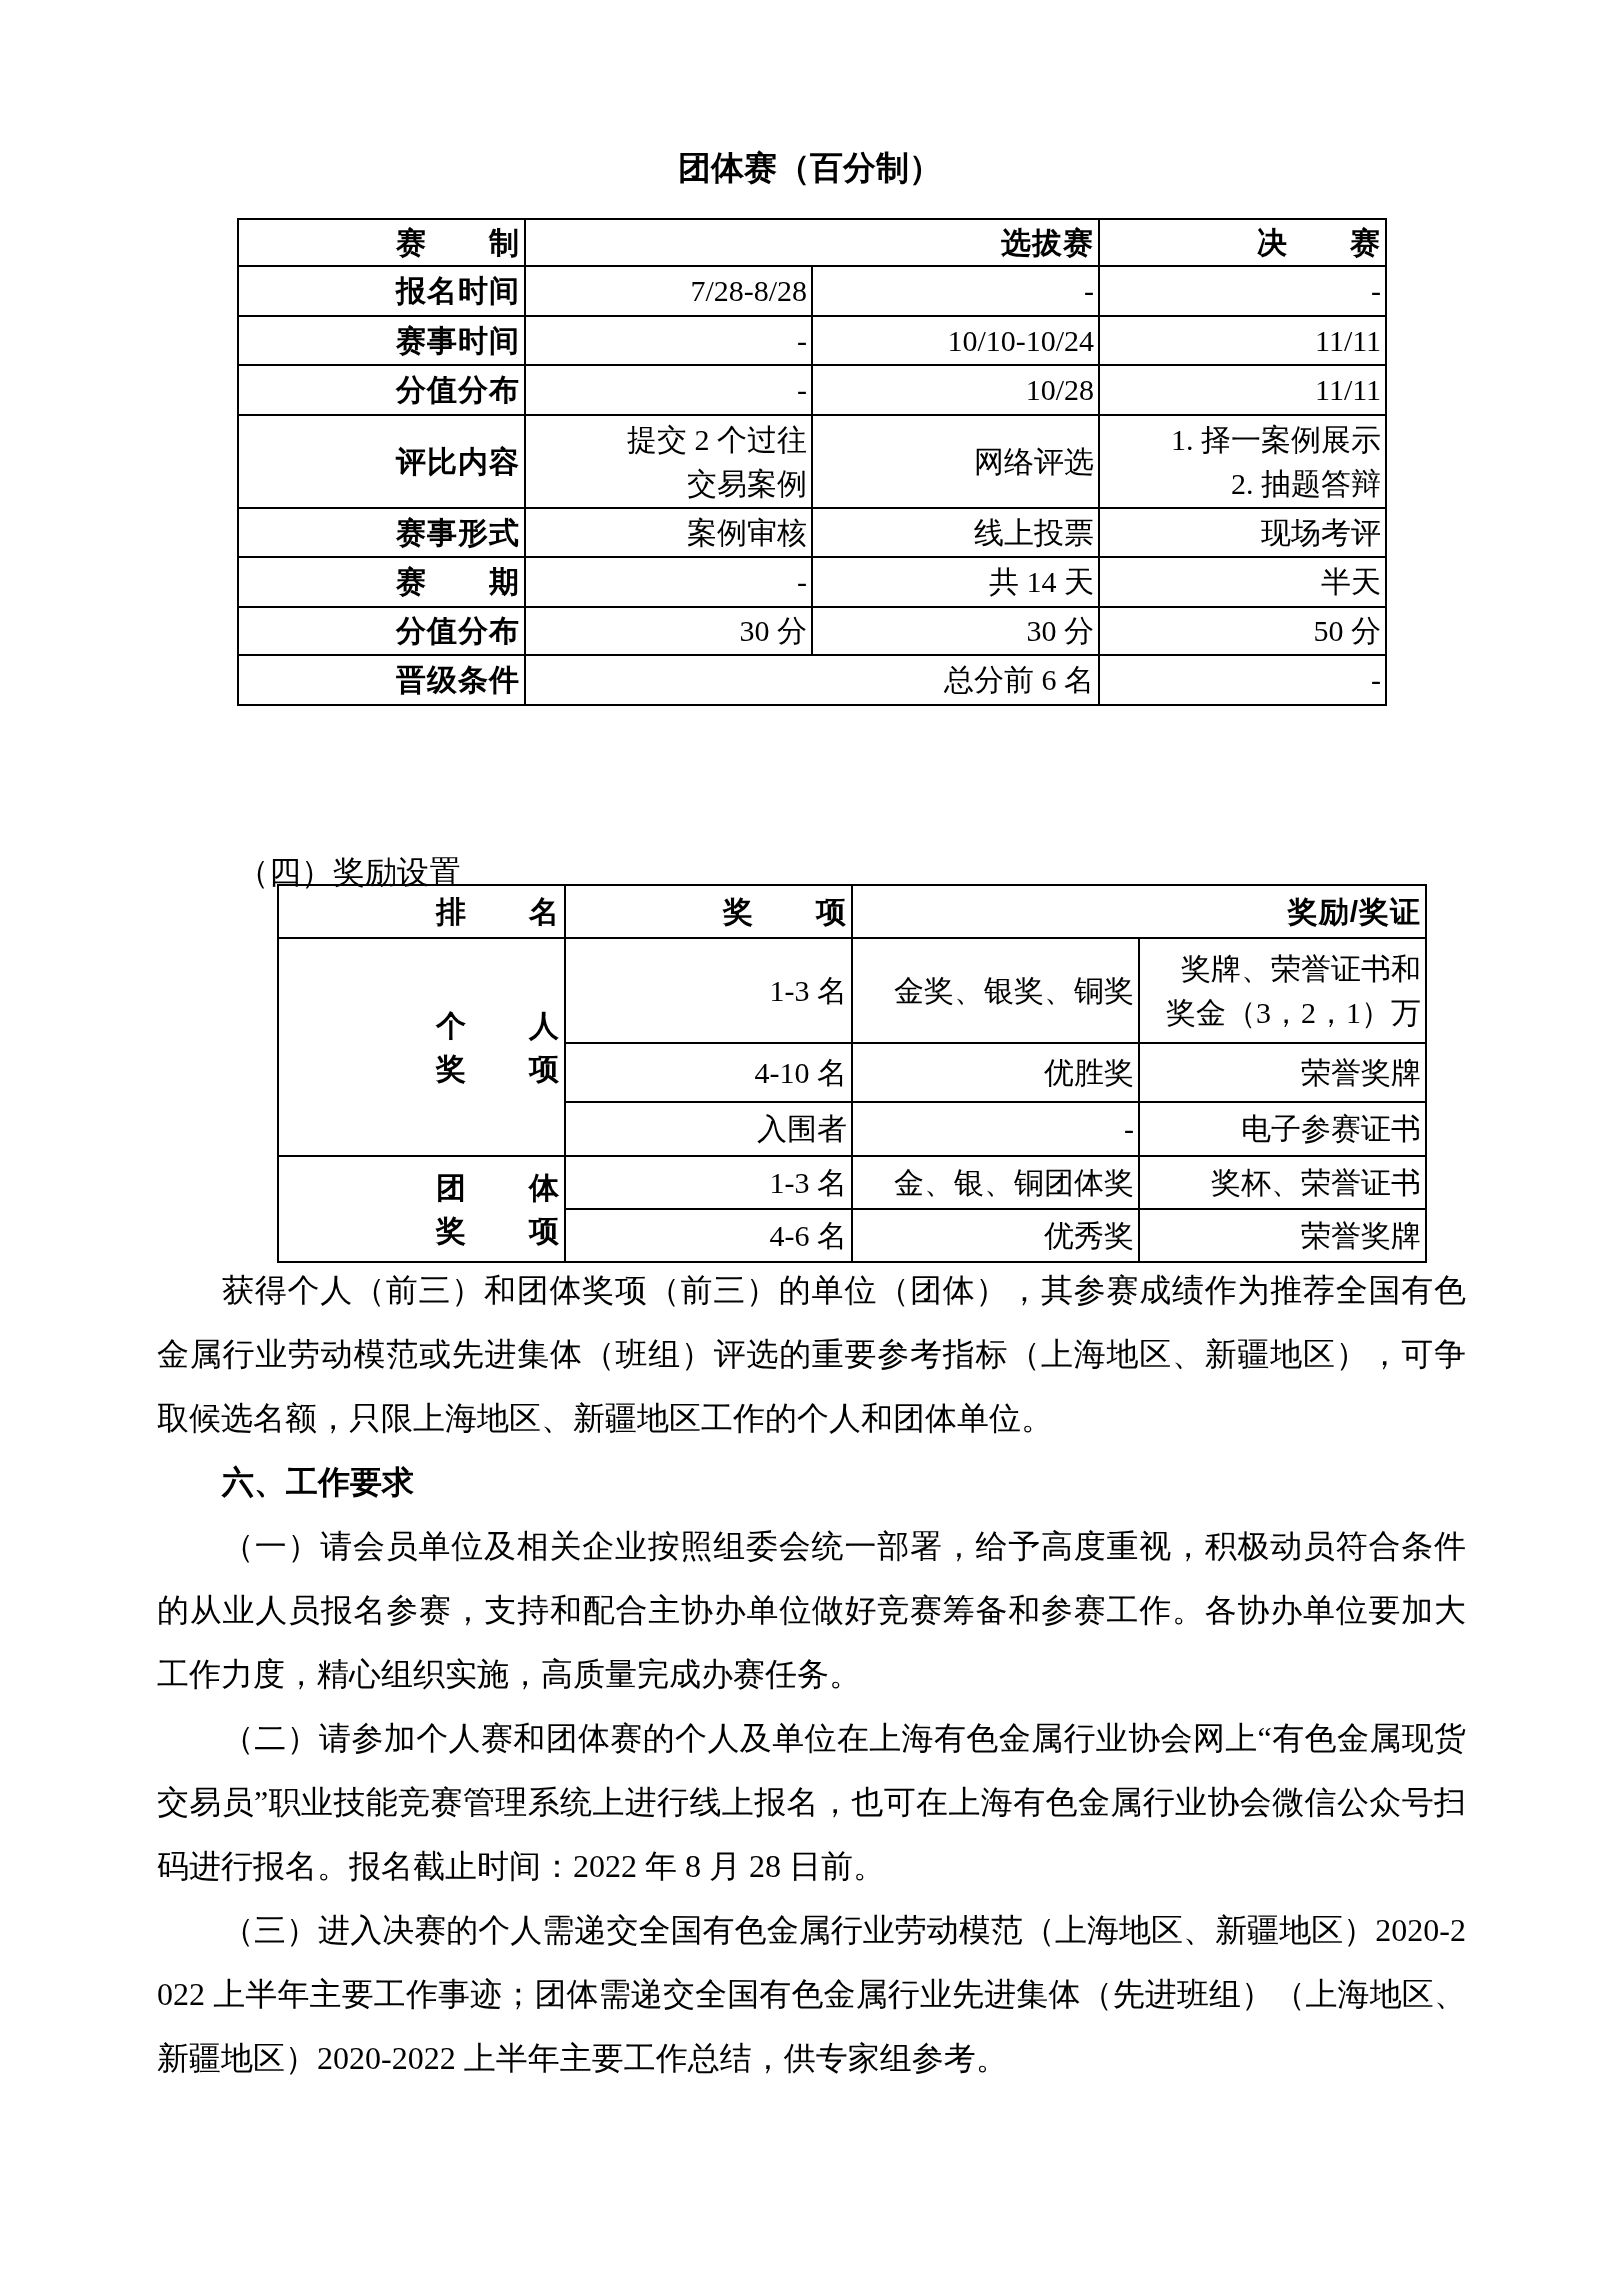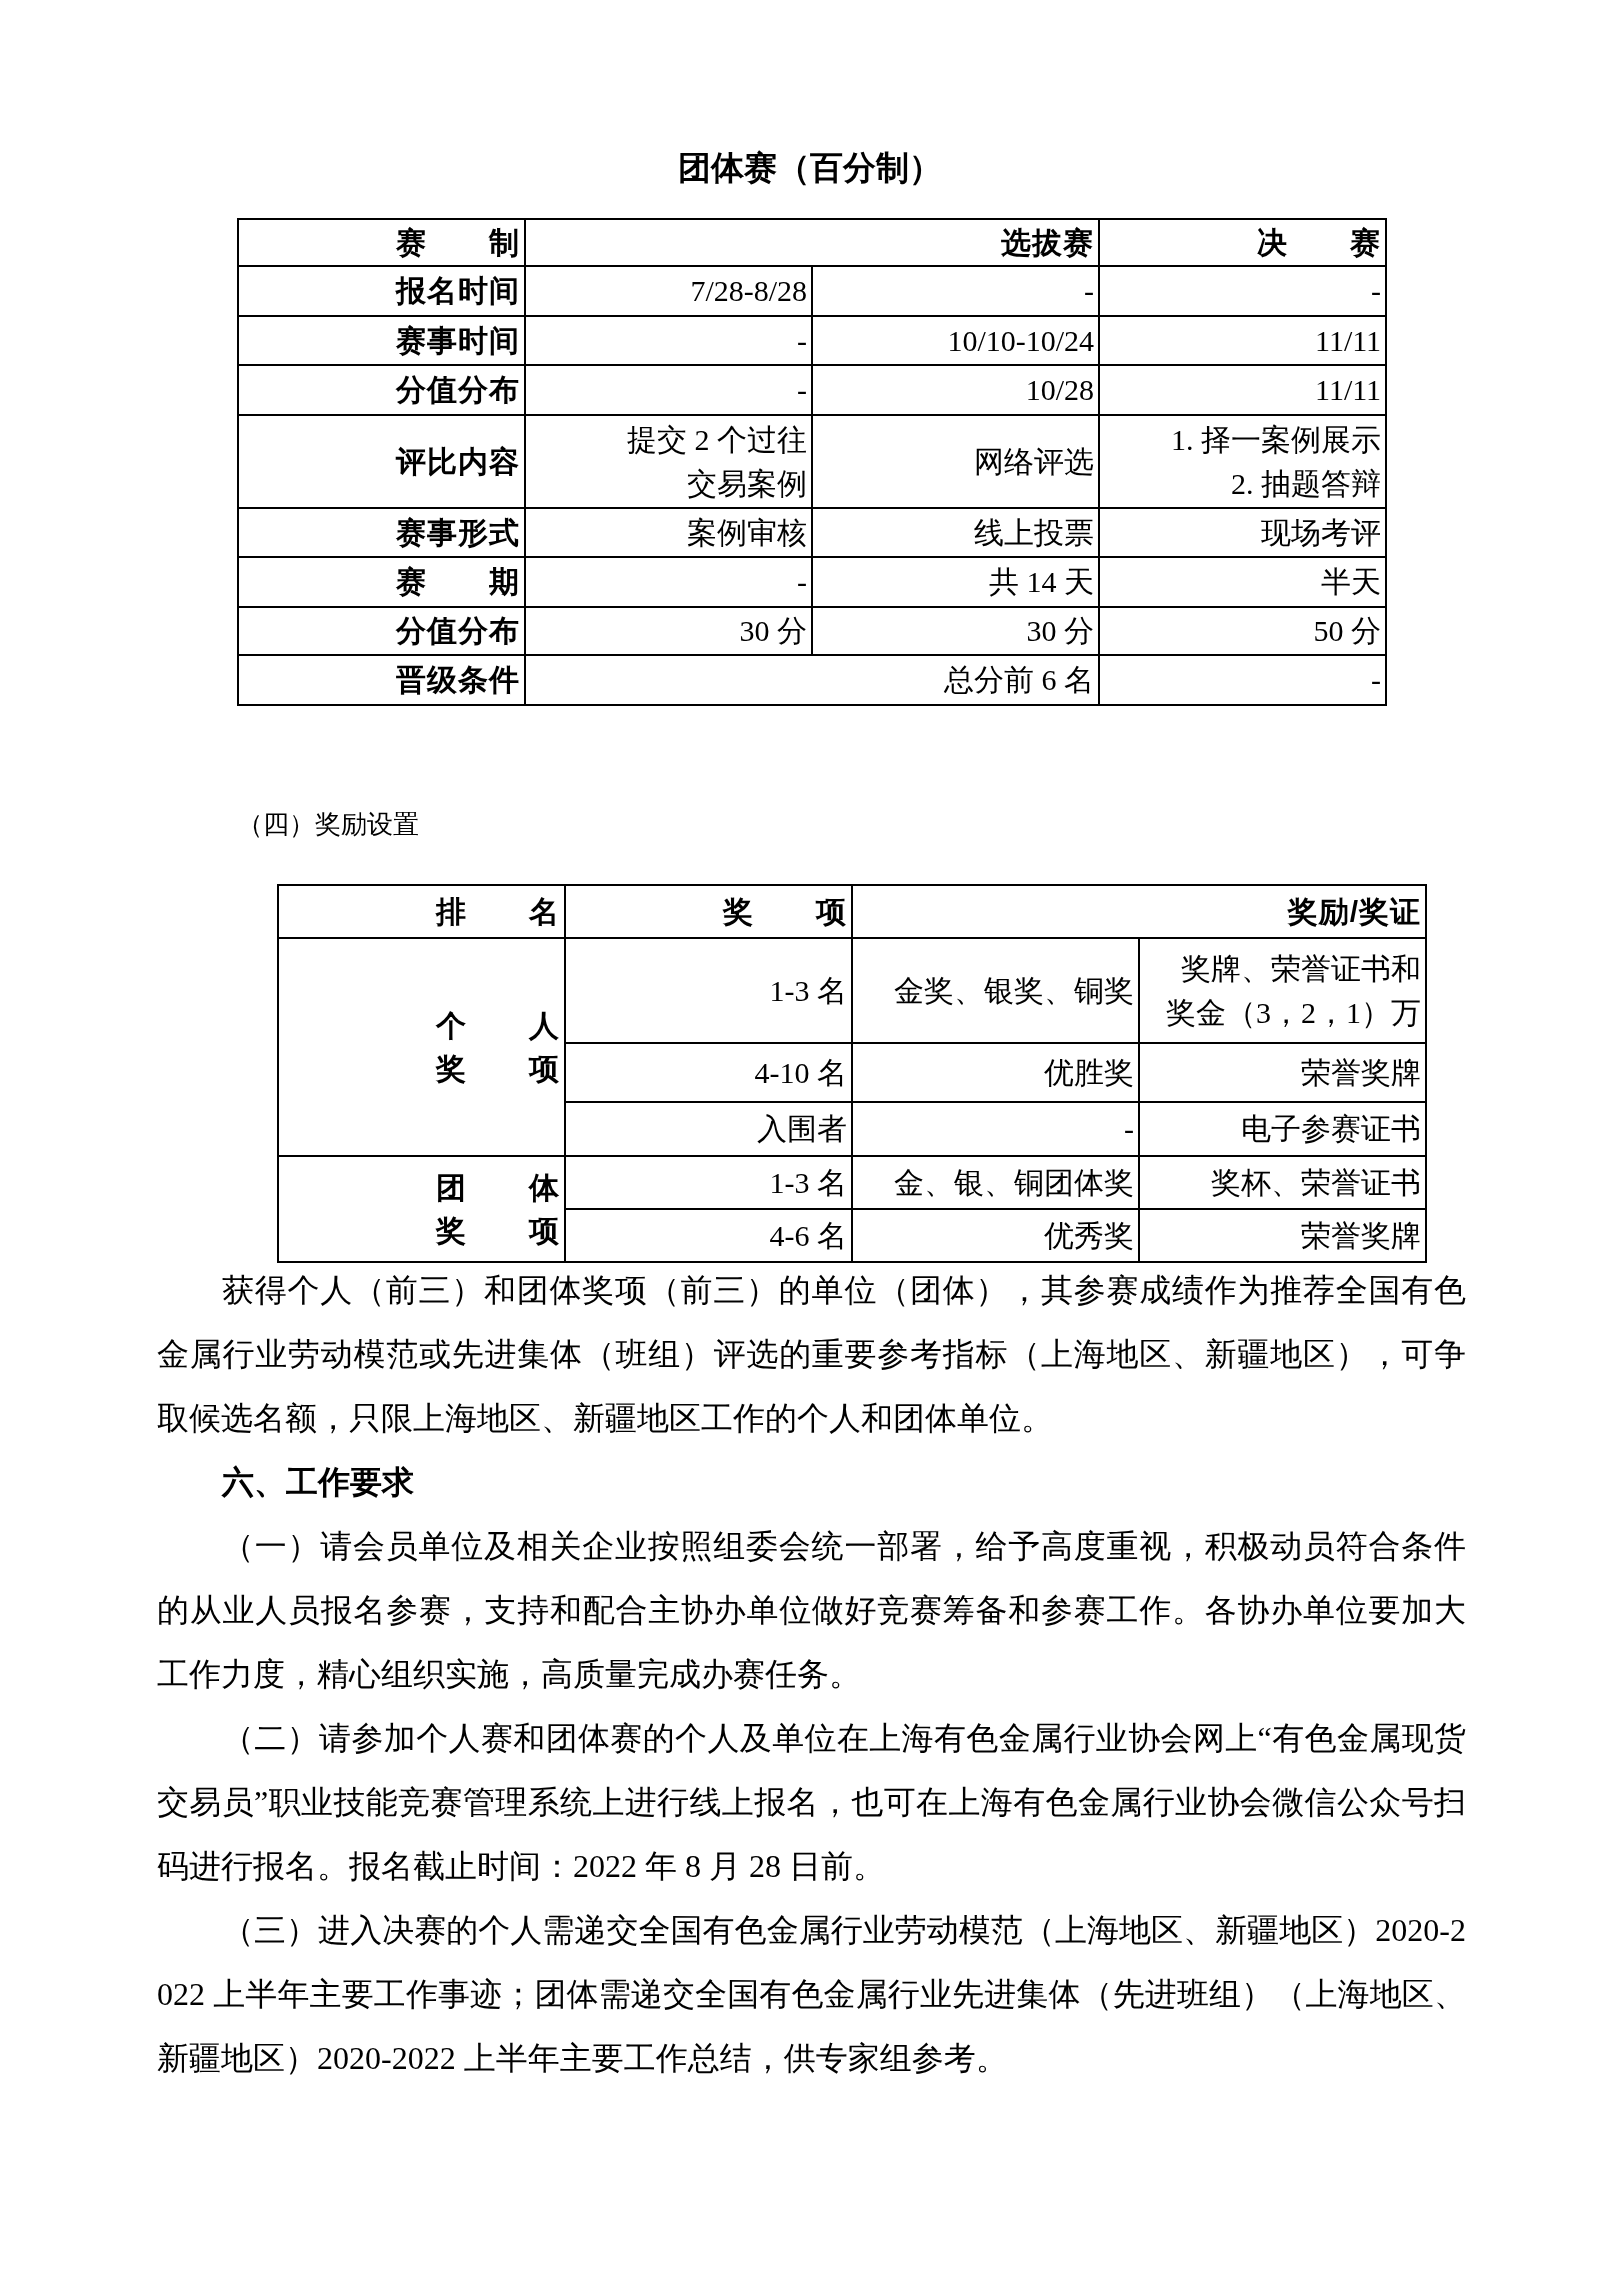--- a/index.html
+++ b/index.html
@@ -40,23 +40,23 @@
     font-family:"Liberation Sans", sans-serif;
     font-weight:bold;
     font-size:30px;
     letter-spacing:1px;
   }
   
   .r48{height:47px}.r49{height:48px}.r50{height:49px}.r51{height:50px}.r95{height:93px}
   
   .r54{height:53px}.r55{height:54px}.r60{height:59px}.r107{height:105px}
   .sec-heading {
-    position:absolute; left:237px; top:807px;
+    position:absolute; left:237px; top:850px;
     margin:0; font-weight:normal;
-    font-size:26px; line-height:1.4;
+    font-size:32px; line-height:1.4;
   }
   .bodytext {
     position:absolute; left:157px; top:1258px; width:1309px;
     font-size:32px; line-height:64px;
     text-align:justify;
   }
   .bodytext p { margin:0; text-indent:65px; word-break:break-all; }
   .bt-heading {
     font-family:"Liberation Sans", sans-serif;
     font-weight:bold;

